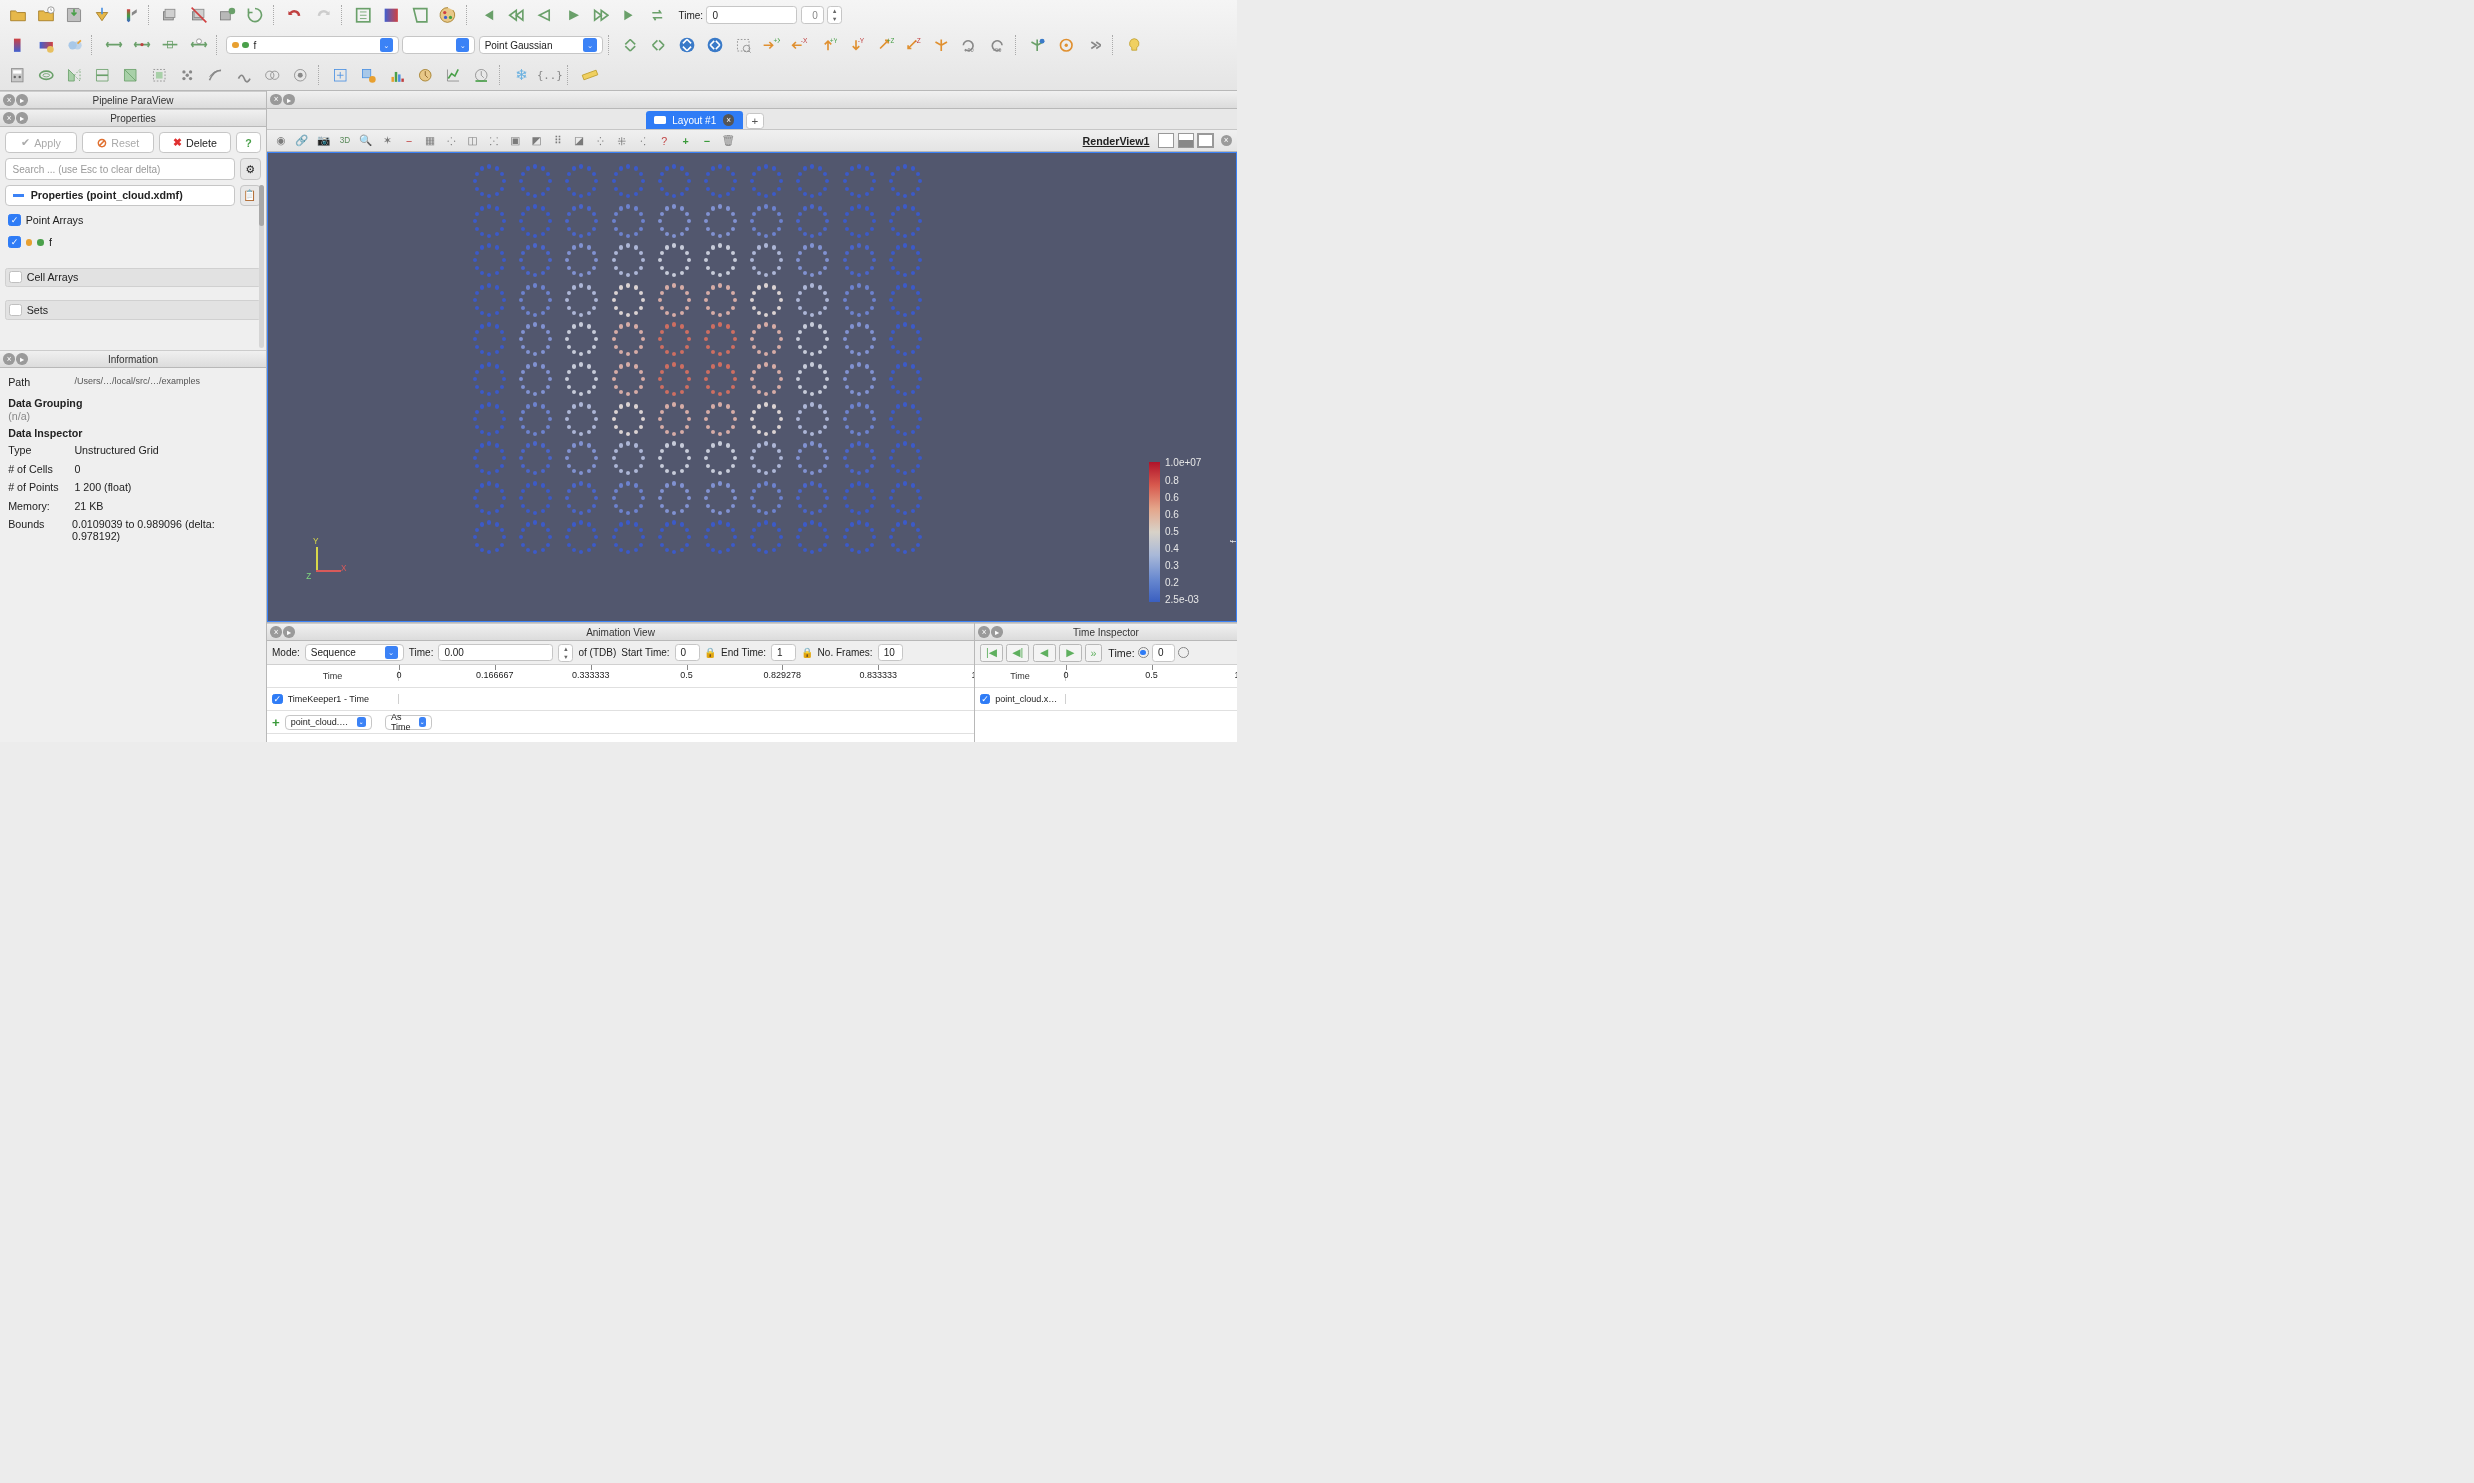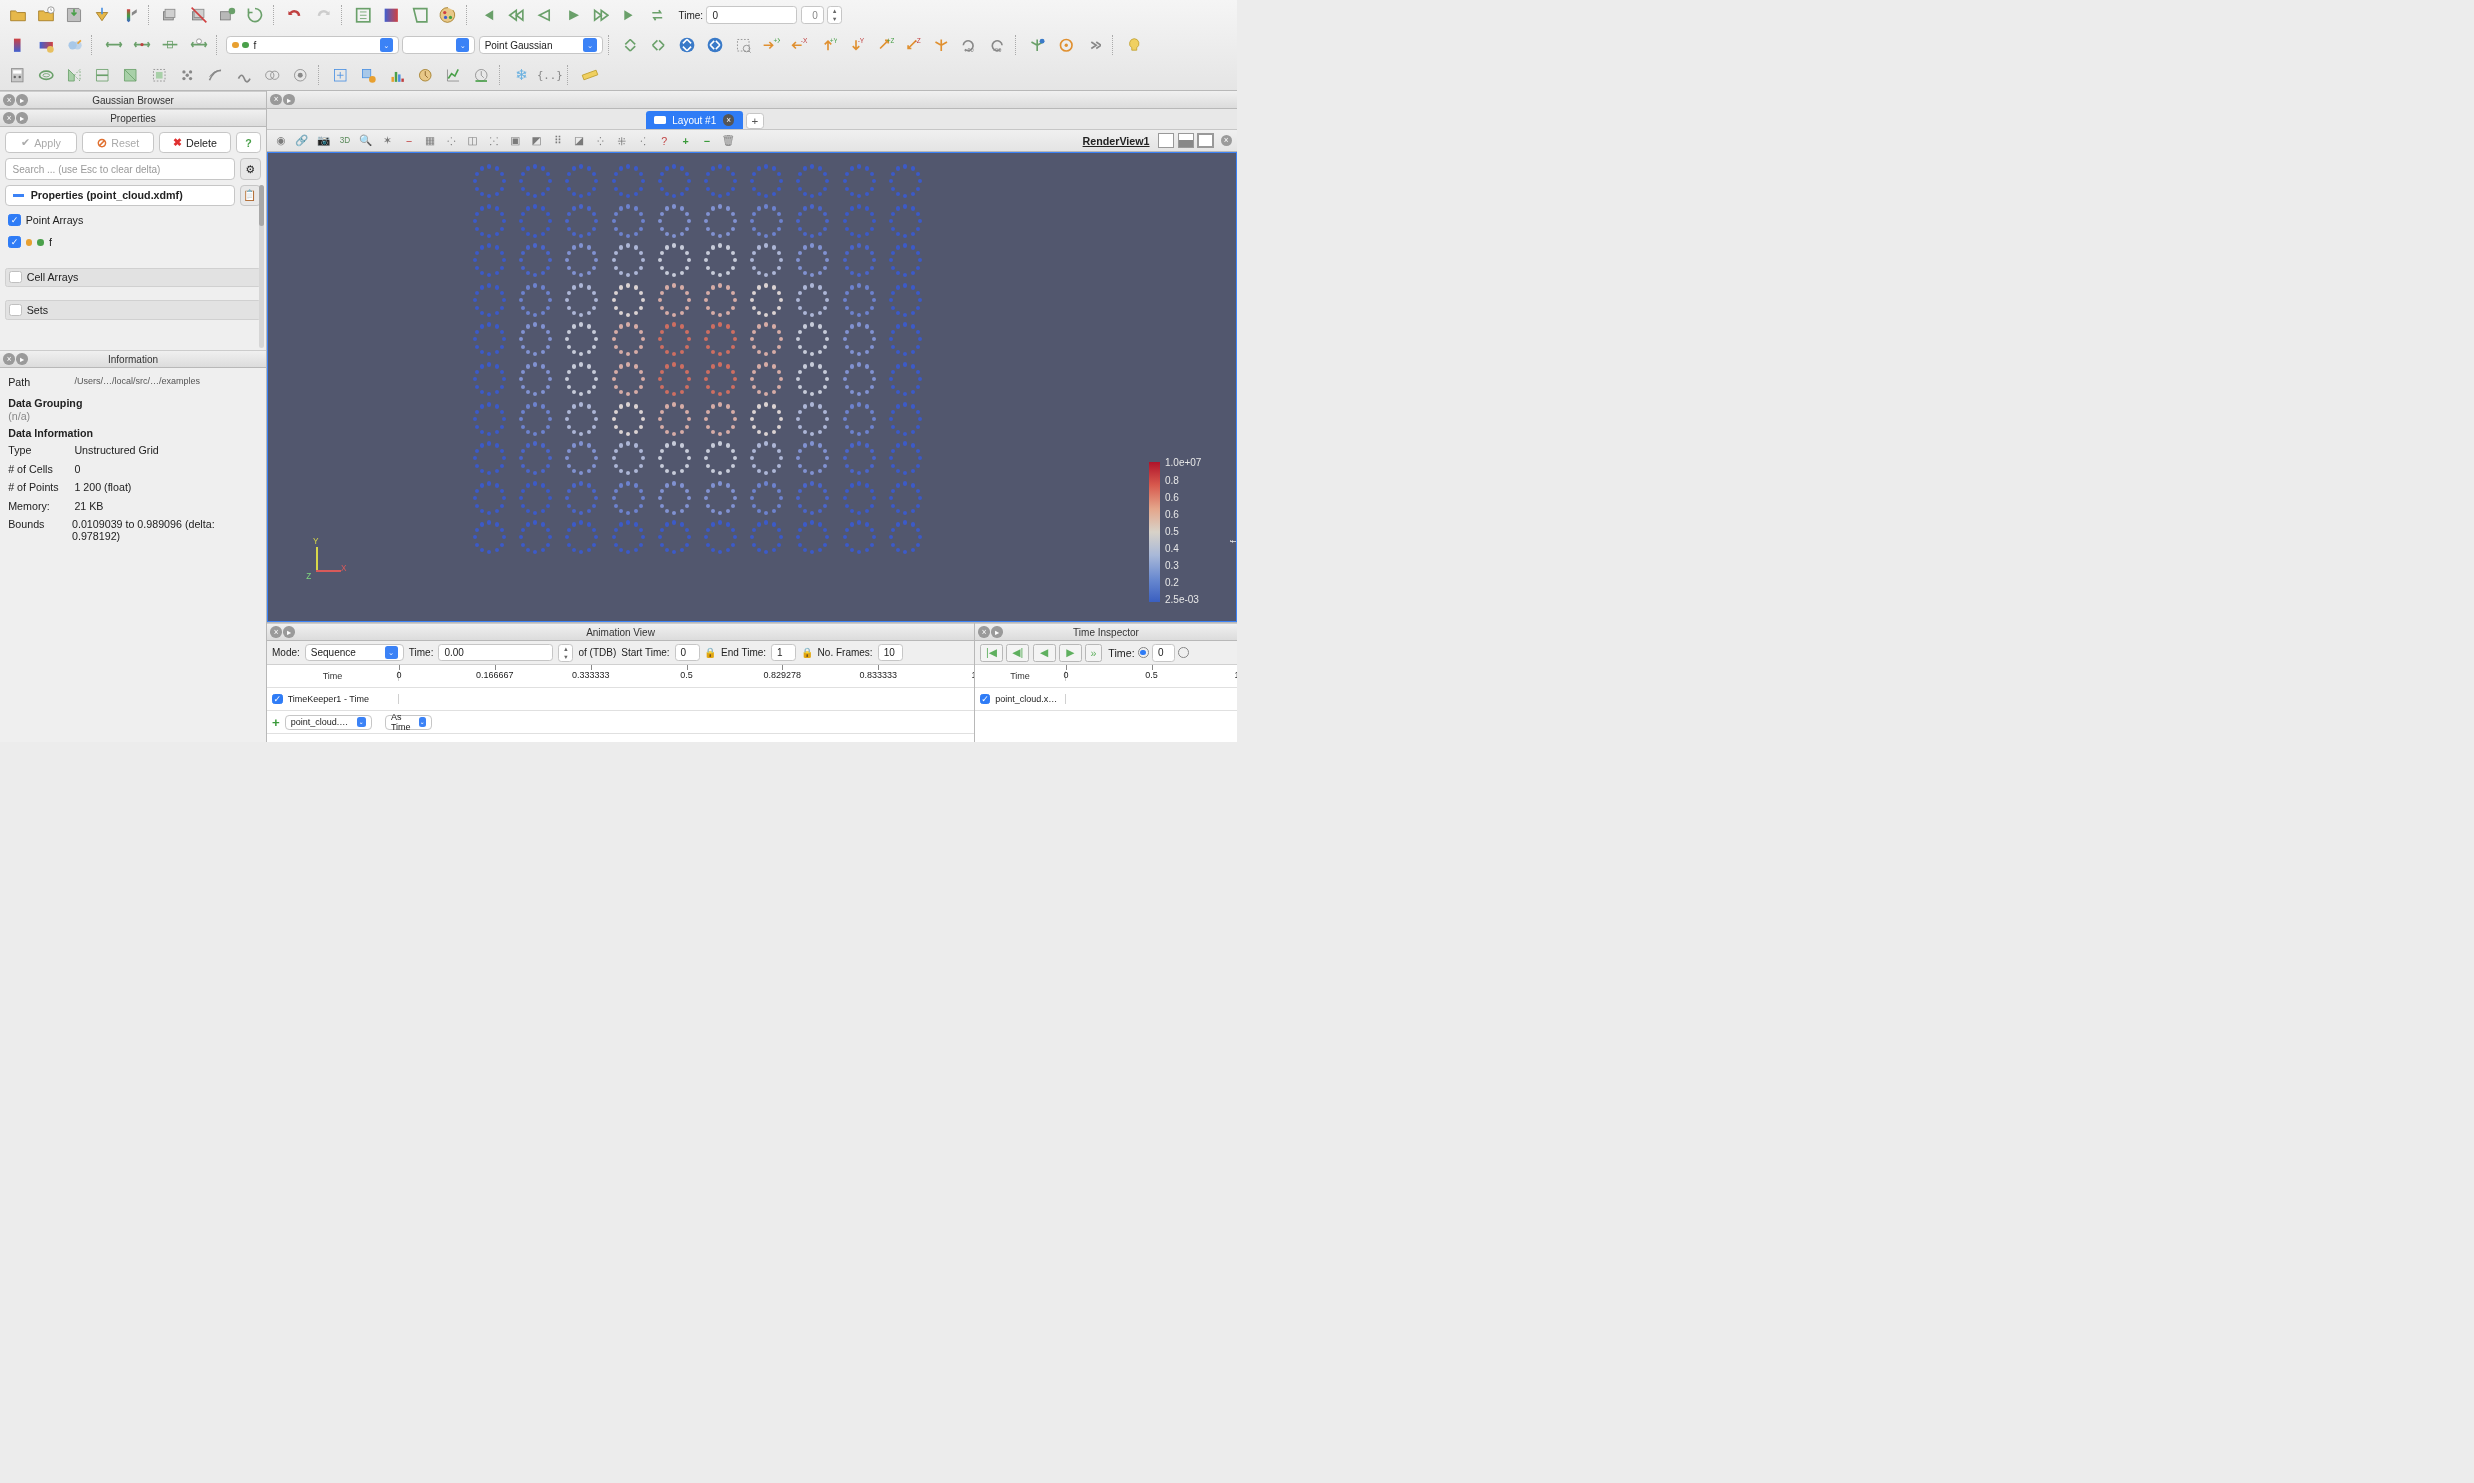--- a/index.html
+++ b/index.html
@@ -574,21 +574,21 @@
   </div>
 
   <div class="main">
 
     <div class="leftcol">
       <div class="panel-hdr">
         <div class="ctrls">
             <div class="pctl">×</div>
             <div class="pctl">▸</div>
           </div>
-        <div class="ptitle">Gaussian Browser</div>
+        <div class="ptitle">Pipeline ParaView</div>
       </div>
 
       <div class="panel-hdr">
         <div class="ctrls">
             <div class="pctl">×</div>
             <div class="pctl">▸</div>
           </div>
         <div class="ptitle">Properties</div>
       </div>
       <div class="props">
@@ -657,21 +657,21 @@
         <div class="ptitle">Information</div>
       </div>
       <div class="info">
         <div class="info-body">
           <div class="kv">
               <span class="k">Path</span>
               <span style="word-break:break-all;color:#555;font-size:9px">/Users/…/local/src/…/examples</span>
             </div>
           <div class="h">Data Grouping</div>
           <div class="muted">(n/a)</div>
-          <div class="h">Data Information</div>
+          <div class="h">Data Inspector</div>
           <div class="kv">
               <span class="k">Type</span>
               <span>Unstructured Grid</span>
             </div>
           <div class="kv">
               <span class="k"># of Cells</span>
               <span>0</span>
             </div>
           <div class="kv">
               <span class="k"># of Points</span>

